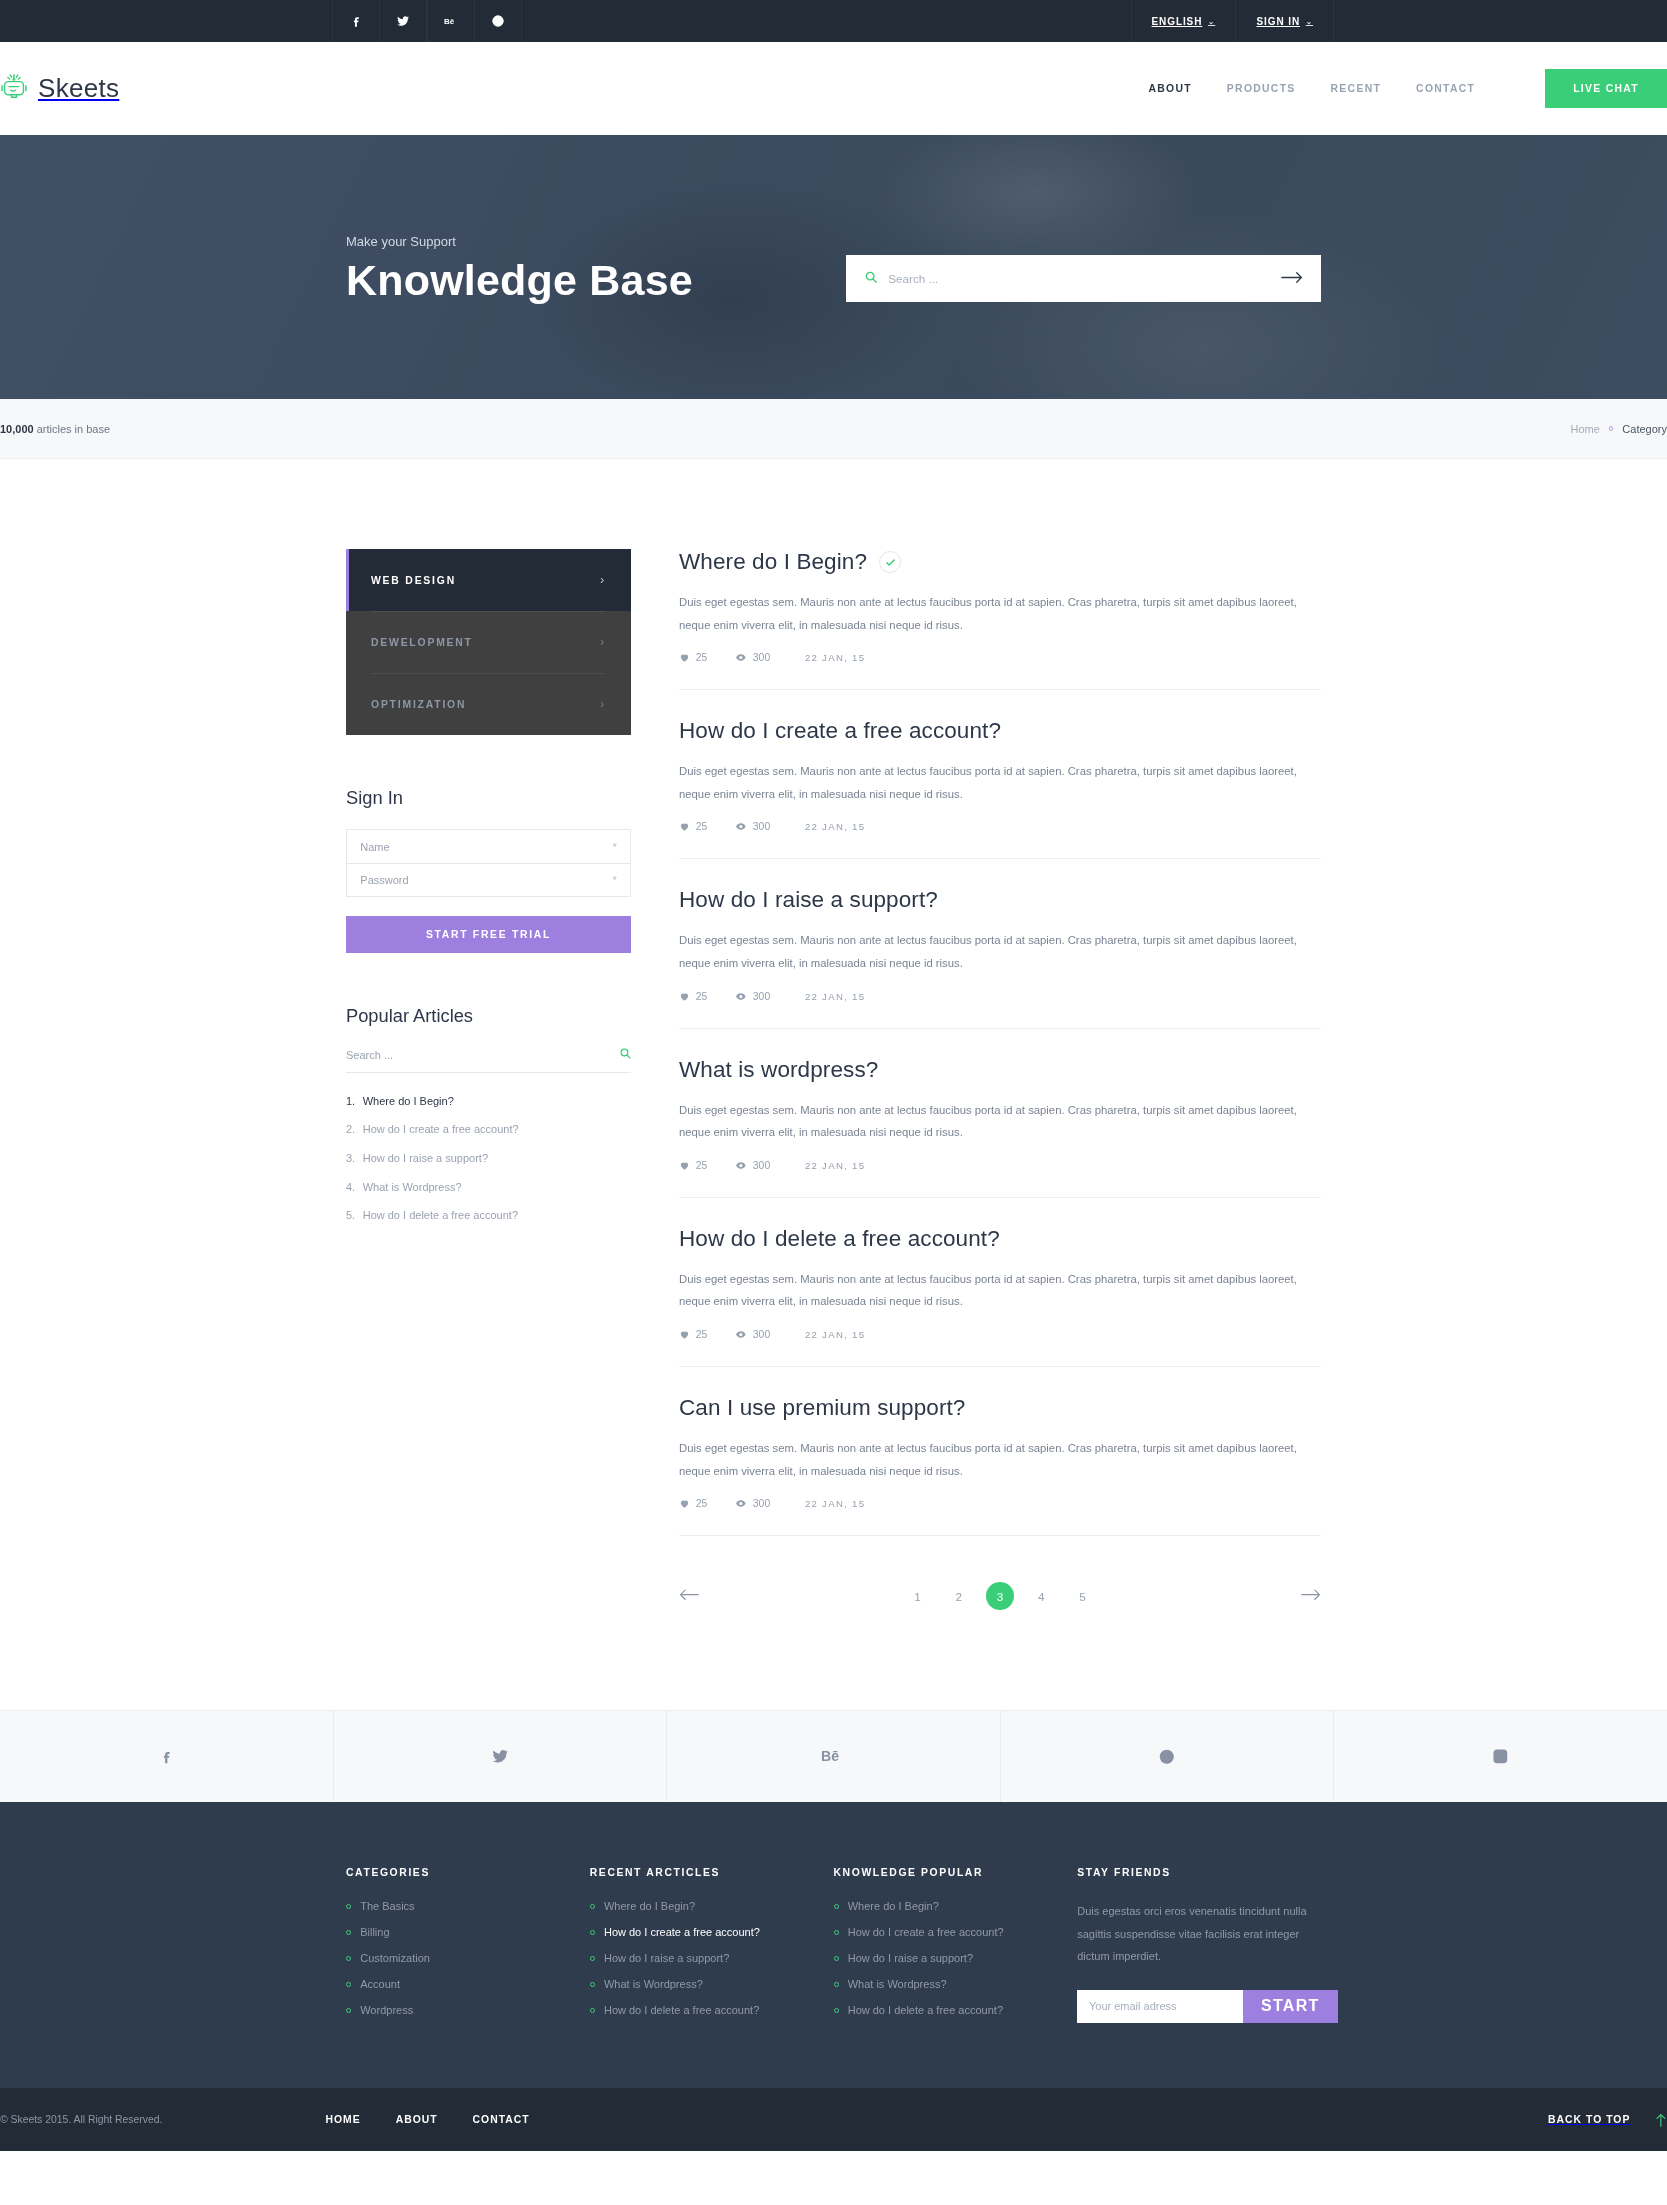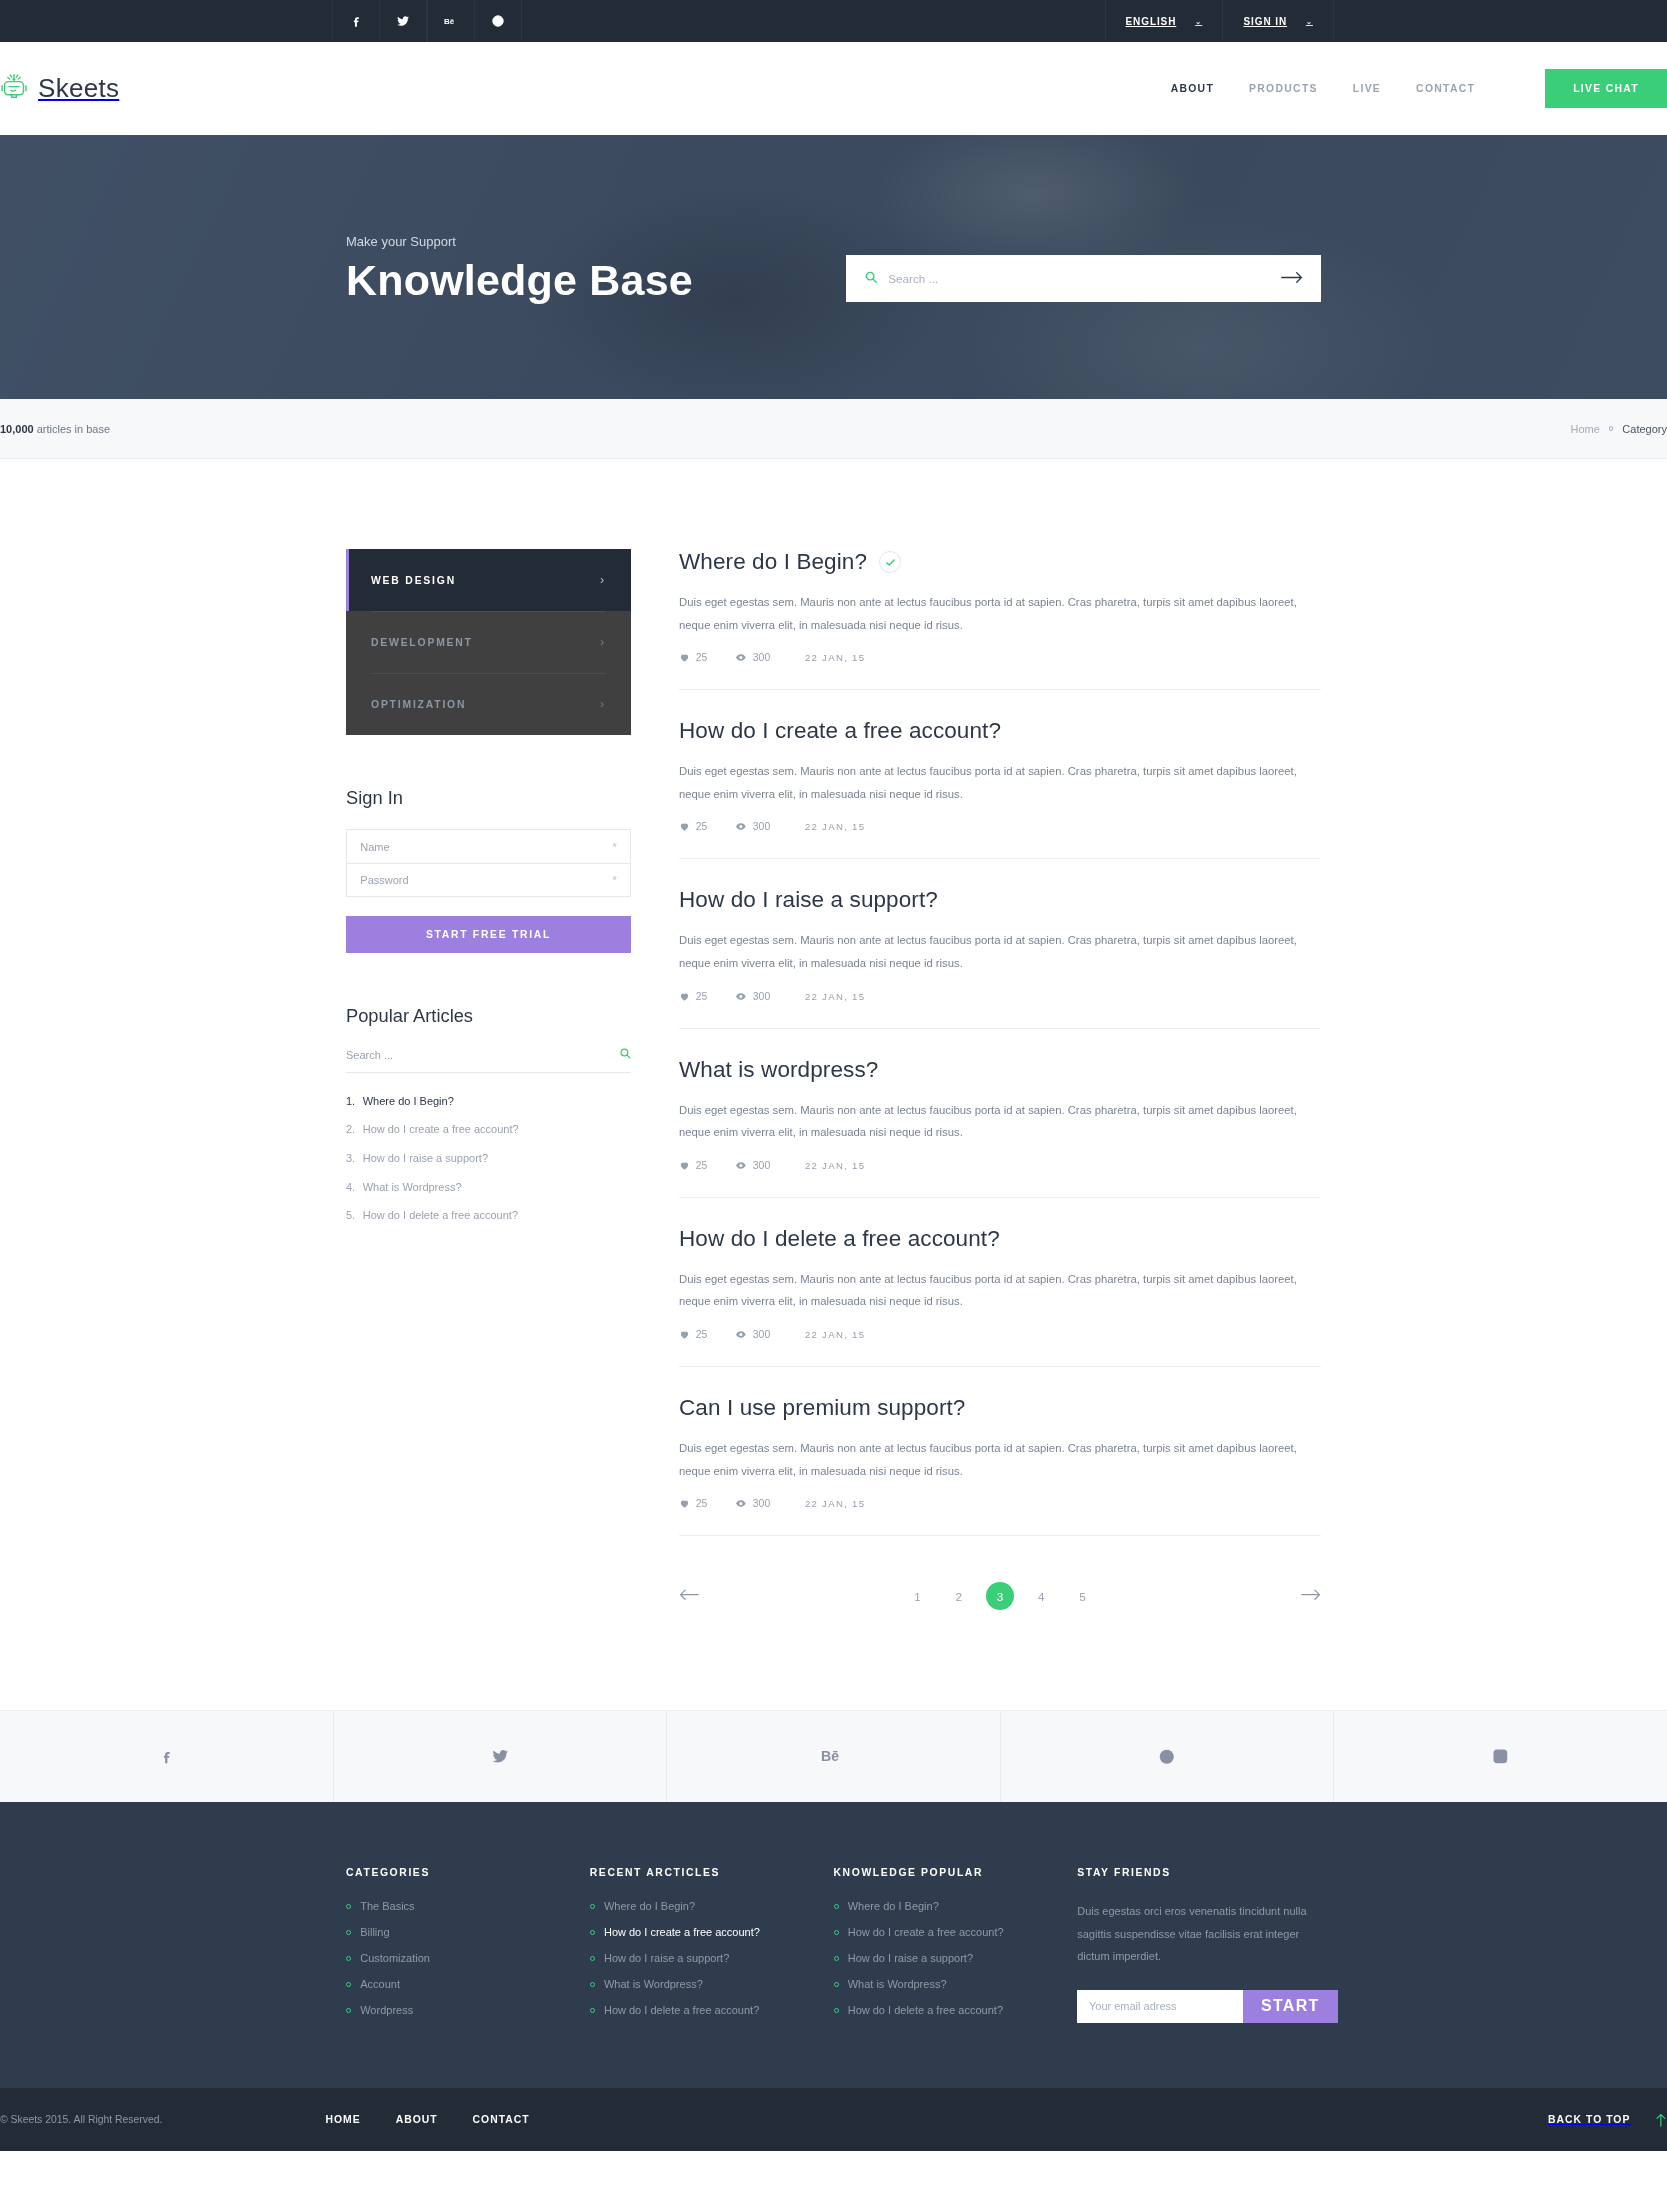--- a/index.html
+++ b/index.html
@@ -22,21 +22,21 @@
     width: 48px; display: flex; align-items: center; justify-content: center;
     border-left: 0.8px solid #2b3440; border-right: 0.8px solid #2b3440;
     margin-left: -0.8px; color: #ffffff;
   }
   .tb-cell svg { width: 14px; height: 14px; fill: #ffffff; }
   .topbar-right { margin-left: auto; display: flex; margin-right: 333px; }
   .tb-link {
     display: flex; align-items: center; padding: 0 20px;
     border-left: 0.8px solid #2b3440; border-right: 0.8px solid #2b3440;
     margin-left: -0.8px;
-    color: #ffffff; font-size: 10px; letter-spacing: 0.9px; font-weight: bold; gap: 13px;
+    color: #ffffff; font-size: 10px; letter-spacing: 0.9px; font-weight: bold;
   }
   .tb-link .caret { margin-left: 5.8px; font-size: 7.5px; opacity: .85; }
 
   
   .header { height: 93px; background: #ffffff; display: flex; align-items: center; }
   .header-inner { display: flex; align-items: center; width: 100%; }
   .logo { display: flex; align-items: center; gap: 10px; }
   .logo-text { font-size: 26px; color: #2d3748; letter-spacing: 0.3px; }
   .mainnav { margin-left: auto; display: flex; align-items: center; gap: 35px; }
   .mainnav a {
@@ -274,21 +274,21 @@
           <path d="M14 28.5v3"></path>
             <path d="M20 28.5v3"></path>
           <path d="M14 31.5h6"></path>
         </svg>
       </span>
       <span class="logo-text">Skeets</span>
     </a>
     <nav class="mainnav">
       <a class="active" href="#">ABOUT</a>
       <a href="#">PRODUCTS</a>
-      <a href="#">LIVE</a>
+      <a href="#">RECENT</a>
       <a href="#">CONTACT</a>
       <button class="livechat">LIVE CHAT</button>
     </nav>
   </div>
 </div>
 
 <div class="hero">
   <div class="hero-photo"></div>
   <div class="hero-veil"></div>
   <div class="wrap hero-inner">

